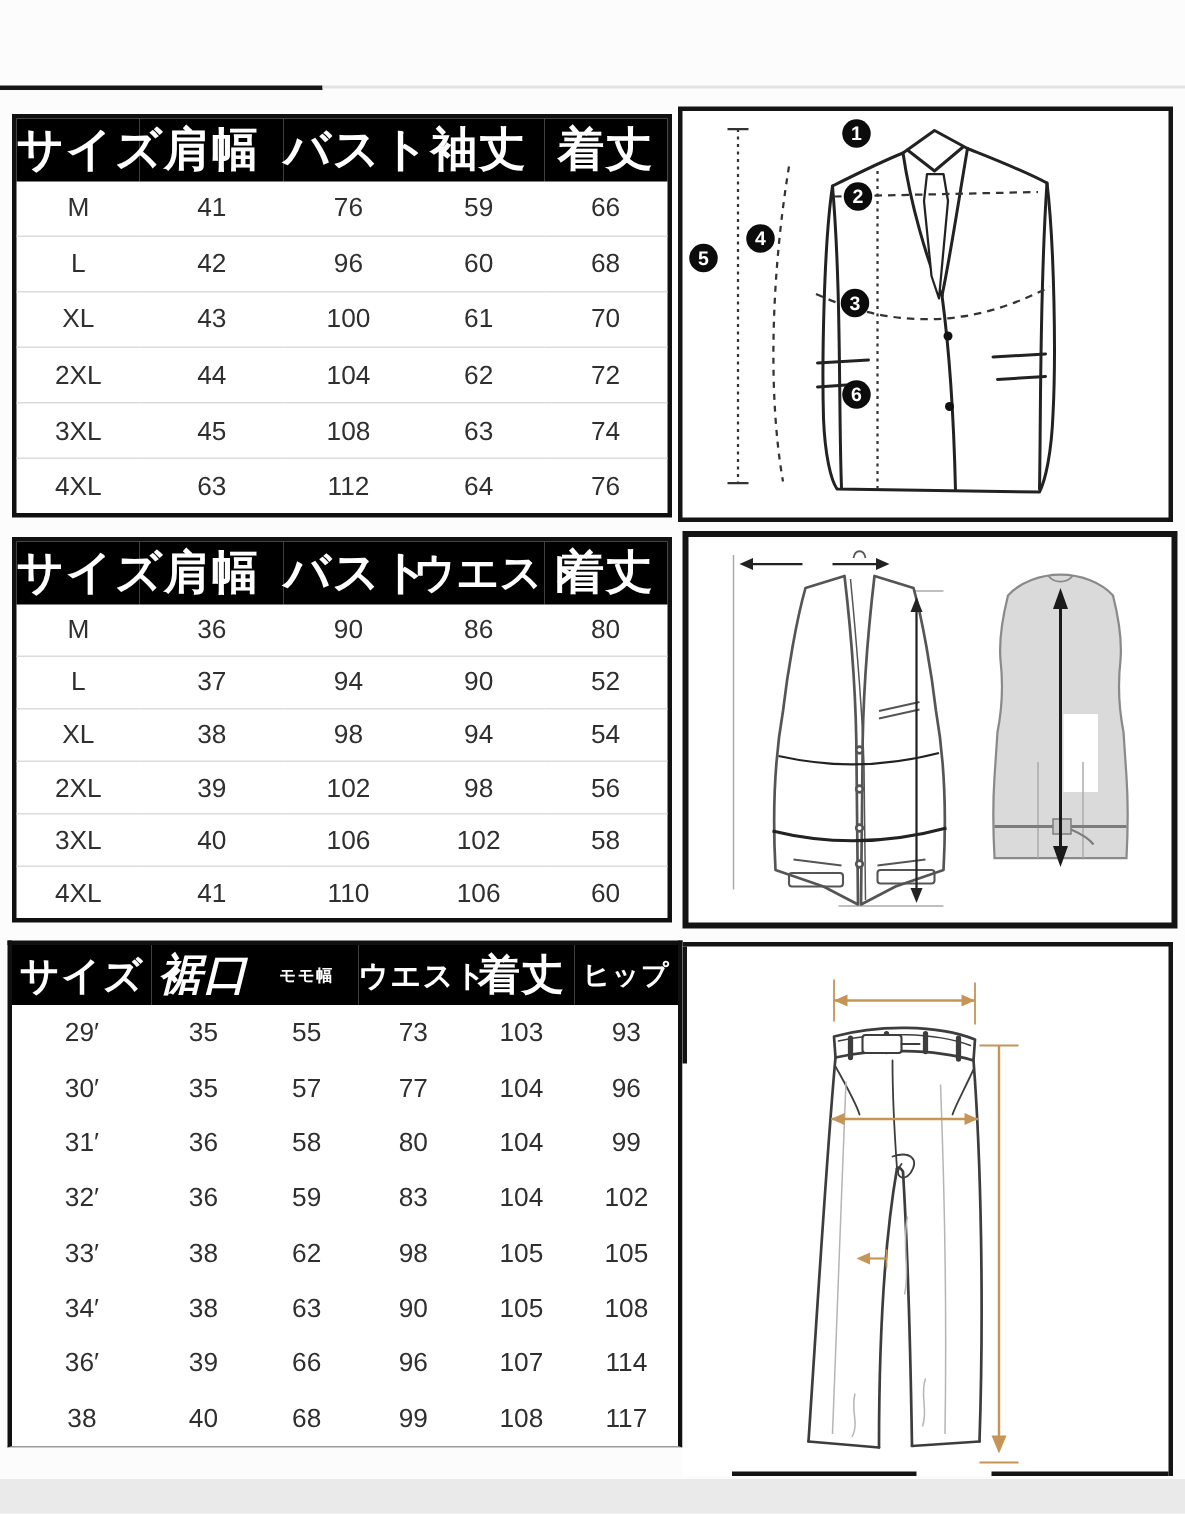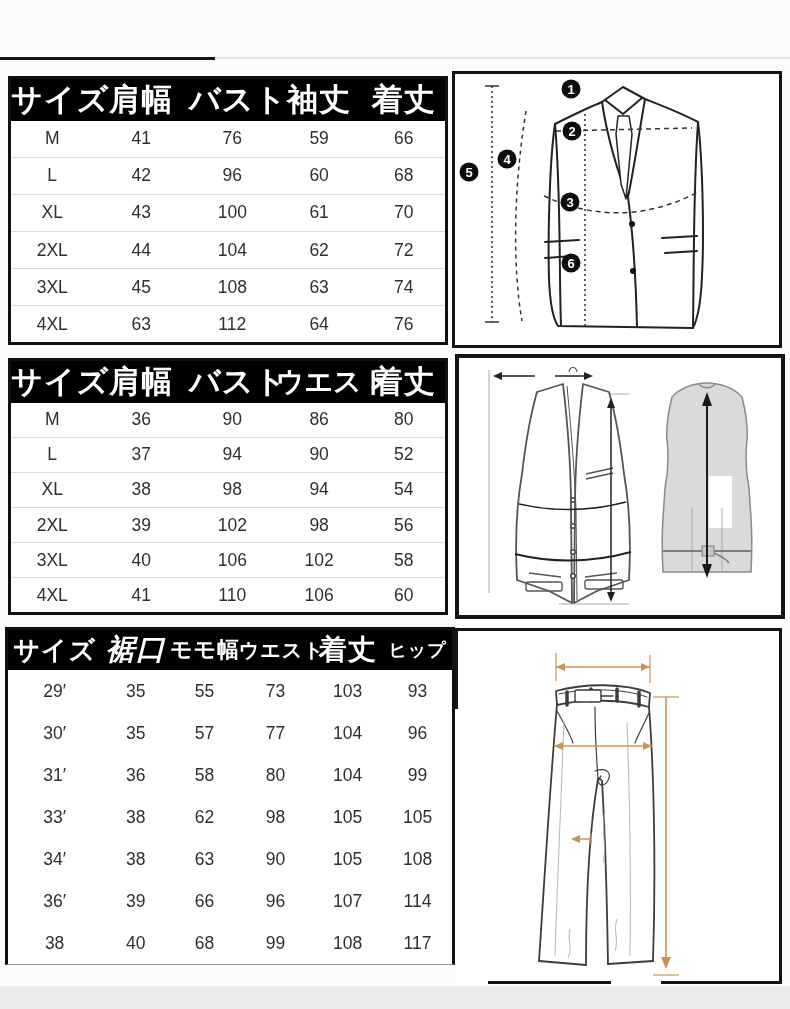--- a/index.html
+++ b/index.html
@@ -26,21 +26,21 @@
   .size-table th{
     background:#000;color:#fff;
     font-family:"Liberation Serif","DejaVu Serif",serif;font-weight:600;
     text-align:center;vertical-align:middle;padding:0;white-space:nowrap;overflow:visible;
   }
   #t1 th,#t2 th{font-size:31px;height:36px;letter-spacing:1px;}
   #t2 th:nth-child(4){font-size:28px;letter-spacing:0;}
   #t3 th{height:30px;letter-spacing:1px;}
   #t3 th:nth-child(1){font-size:26px;}
   #t3 th:nth-child(2){font-size:29px;font-style:italic;}
-  #t3 th:nth-child(3){font-size:22px;}
+  #t3 th:nth-child(3){font-size:11px;}
   #t3 th:nth-child(4){font-size:20px;}
   #t3 th:nth-child(5){font-size:28px;}
   #t3 th:nth-child(6){font-size:18px;}
 
   #t1 th:nth-child(1){width:19%;} #t1 th:nth-child(2){width:22%;}
   #t1 th:nth-child(3){width:20%;} #t1 th:nth-child(4){width:20%;} #t1 th:nth-child(5){width:19%;}
   #t2 th:nth-child(1){width:19%;} #t2 th:nth-child(2){width:22%;}
   #t2 th:nth-child(3){width:20%;} #t2 th:nth-child(4){width:20%;} #t2 th:nth-child(5){width:19%;}
   #t3 th:nth-child(1){width:21%;} #t3 th:nth-child(2){width:15.5%;}
   #t3 th:nth-child(3){width:15.5%;} #t3 th:nth-child(4){width:16.5%;}
@@ -319,20 +319,28 @@
             <td>104</td>
             <td>96</td>
           </tr>
           <tr>
             <td>31′</td>
             <td>36</td>
             <td>58</td>
             <td>80</td>
             <td>104</td>
             <td>99</td>
+          </tr>
+          <tr>
+            <td>32′</td>
+            <td>36</td>
+            <td>59</td>
+            <td>83</td>
+            <td>104</td>
+            <td>102</td>
           </tr>
           <tr>
             <td>33′</td>
             <td>38</td>
             <td>62</td>
             <td>98</td>
             <td>105</td>
             <td>105</td>
           </tr>
           <tr>

